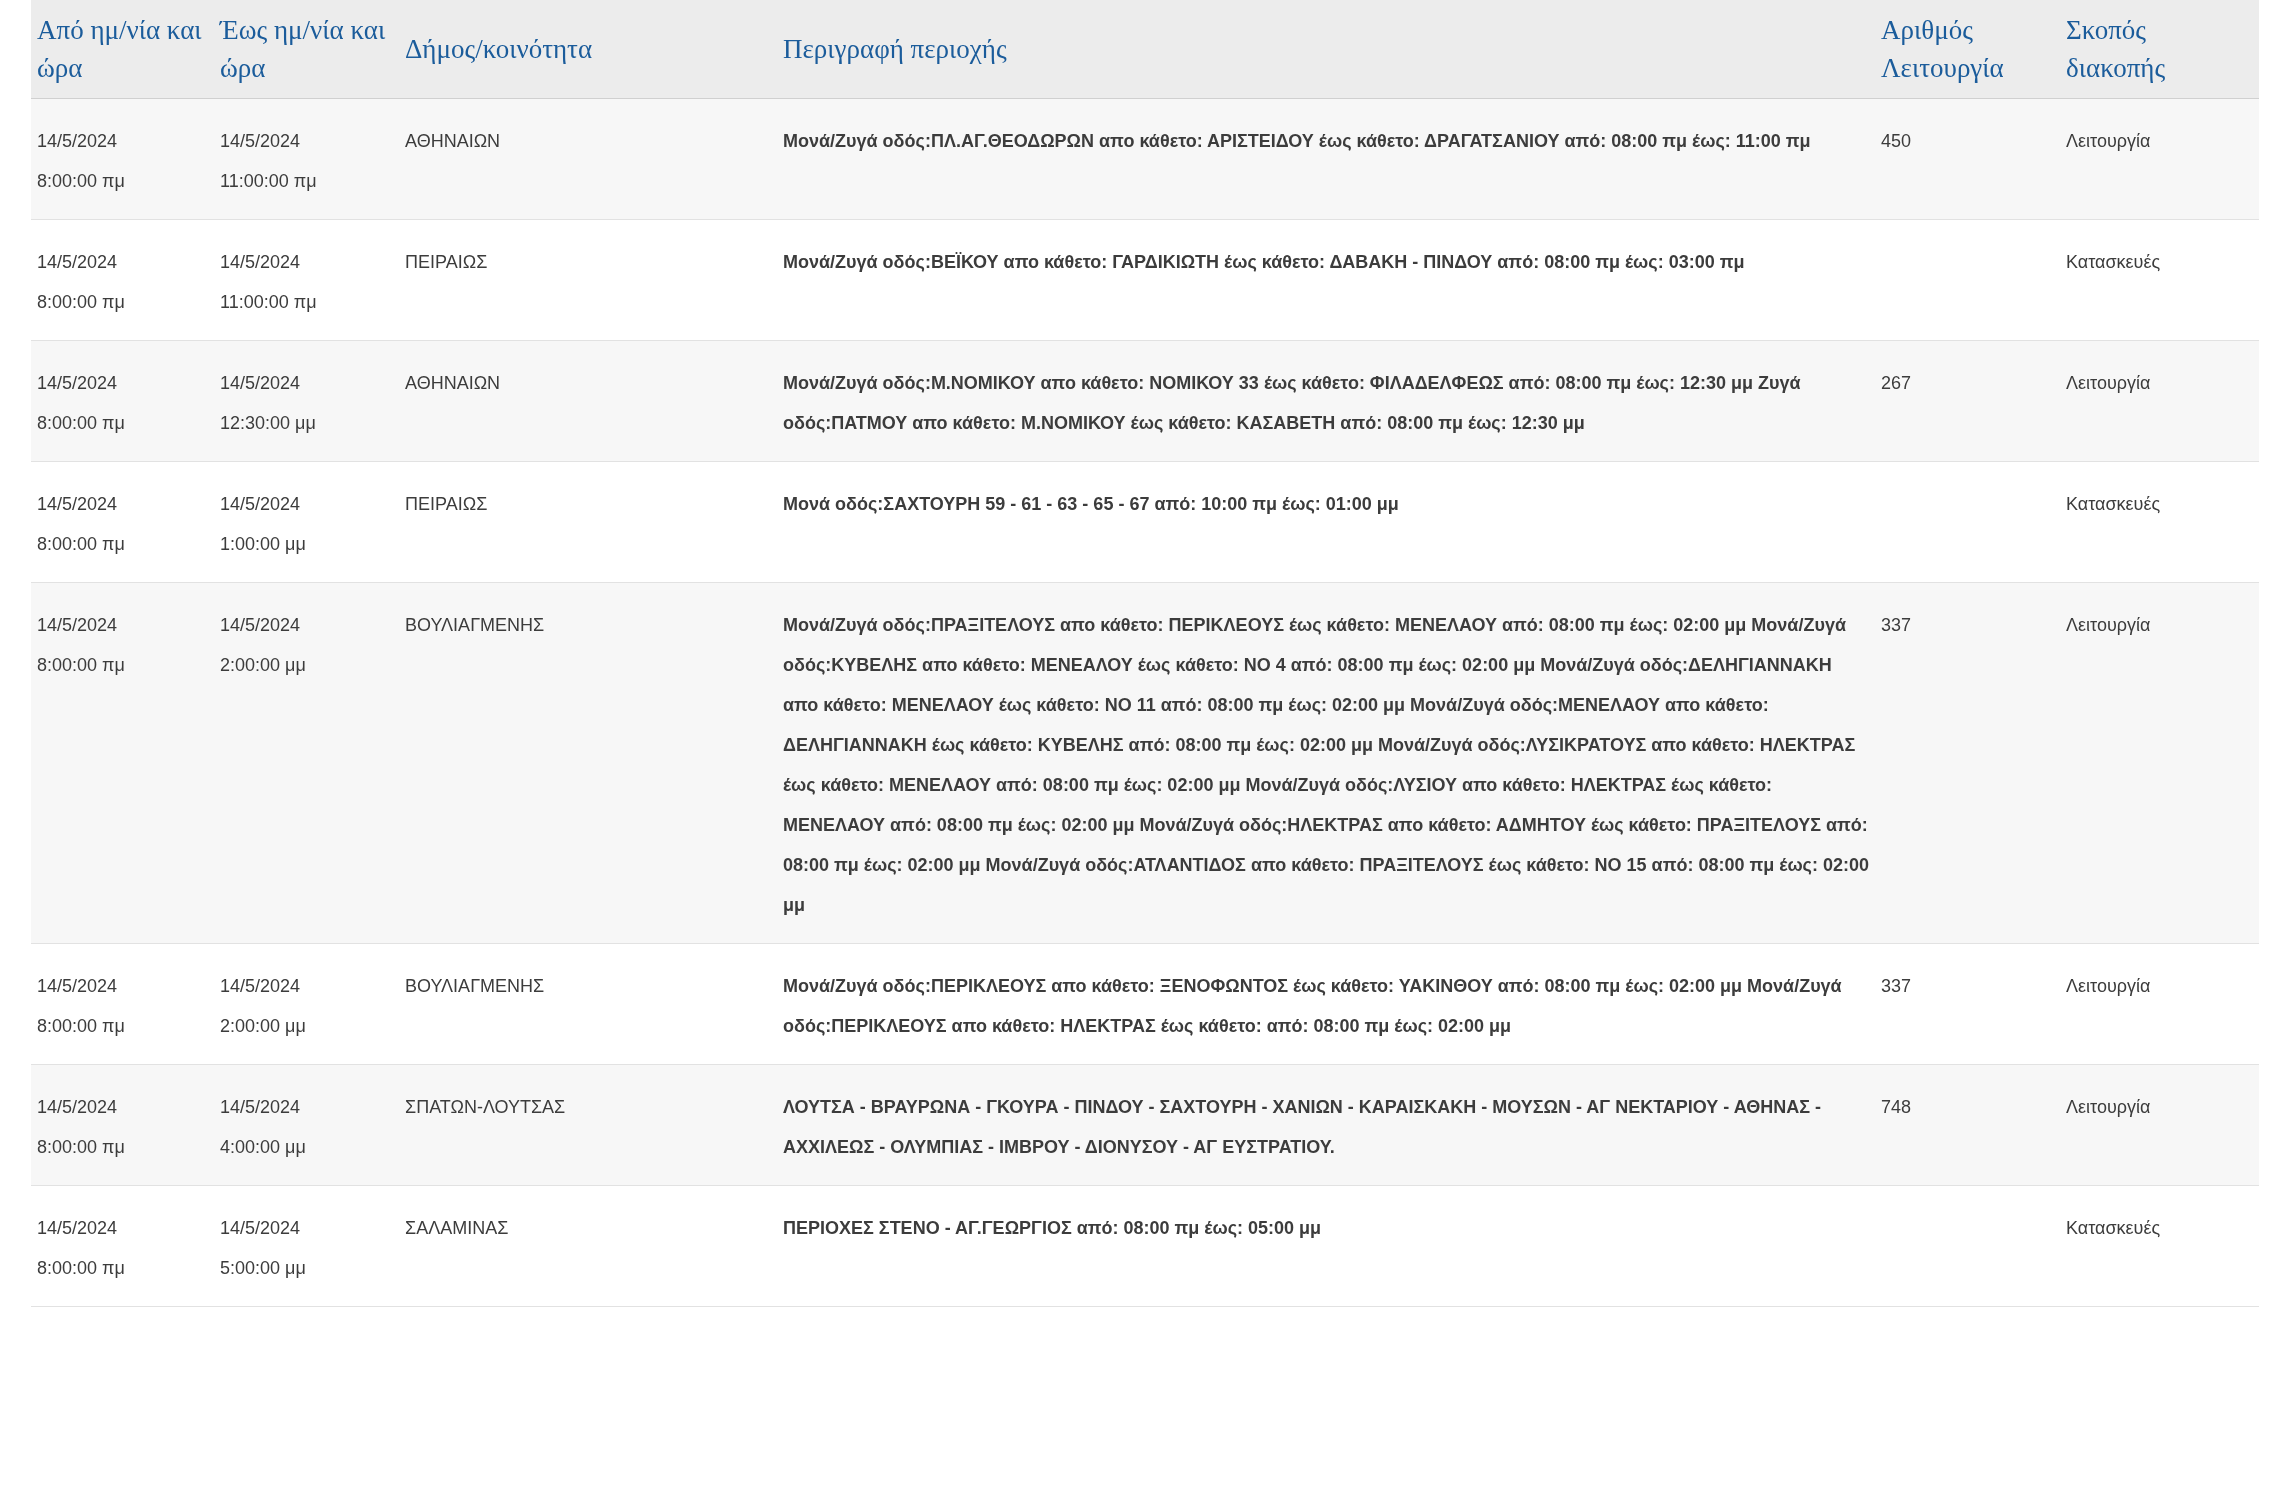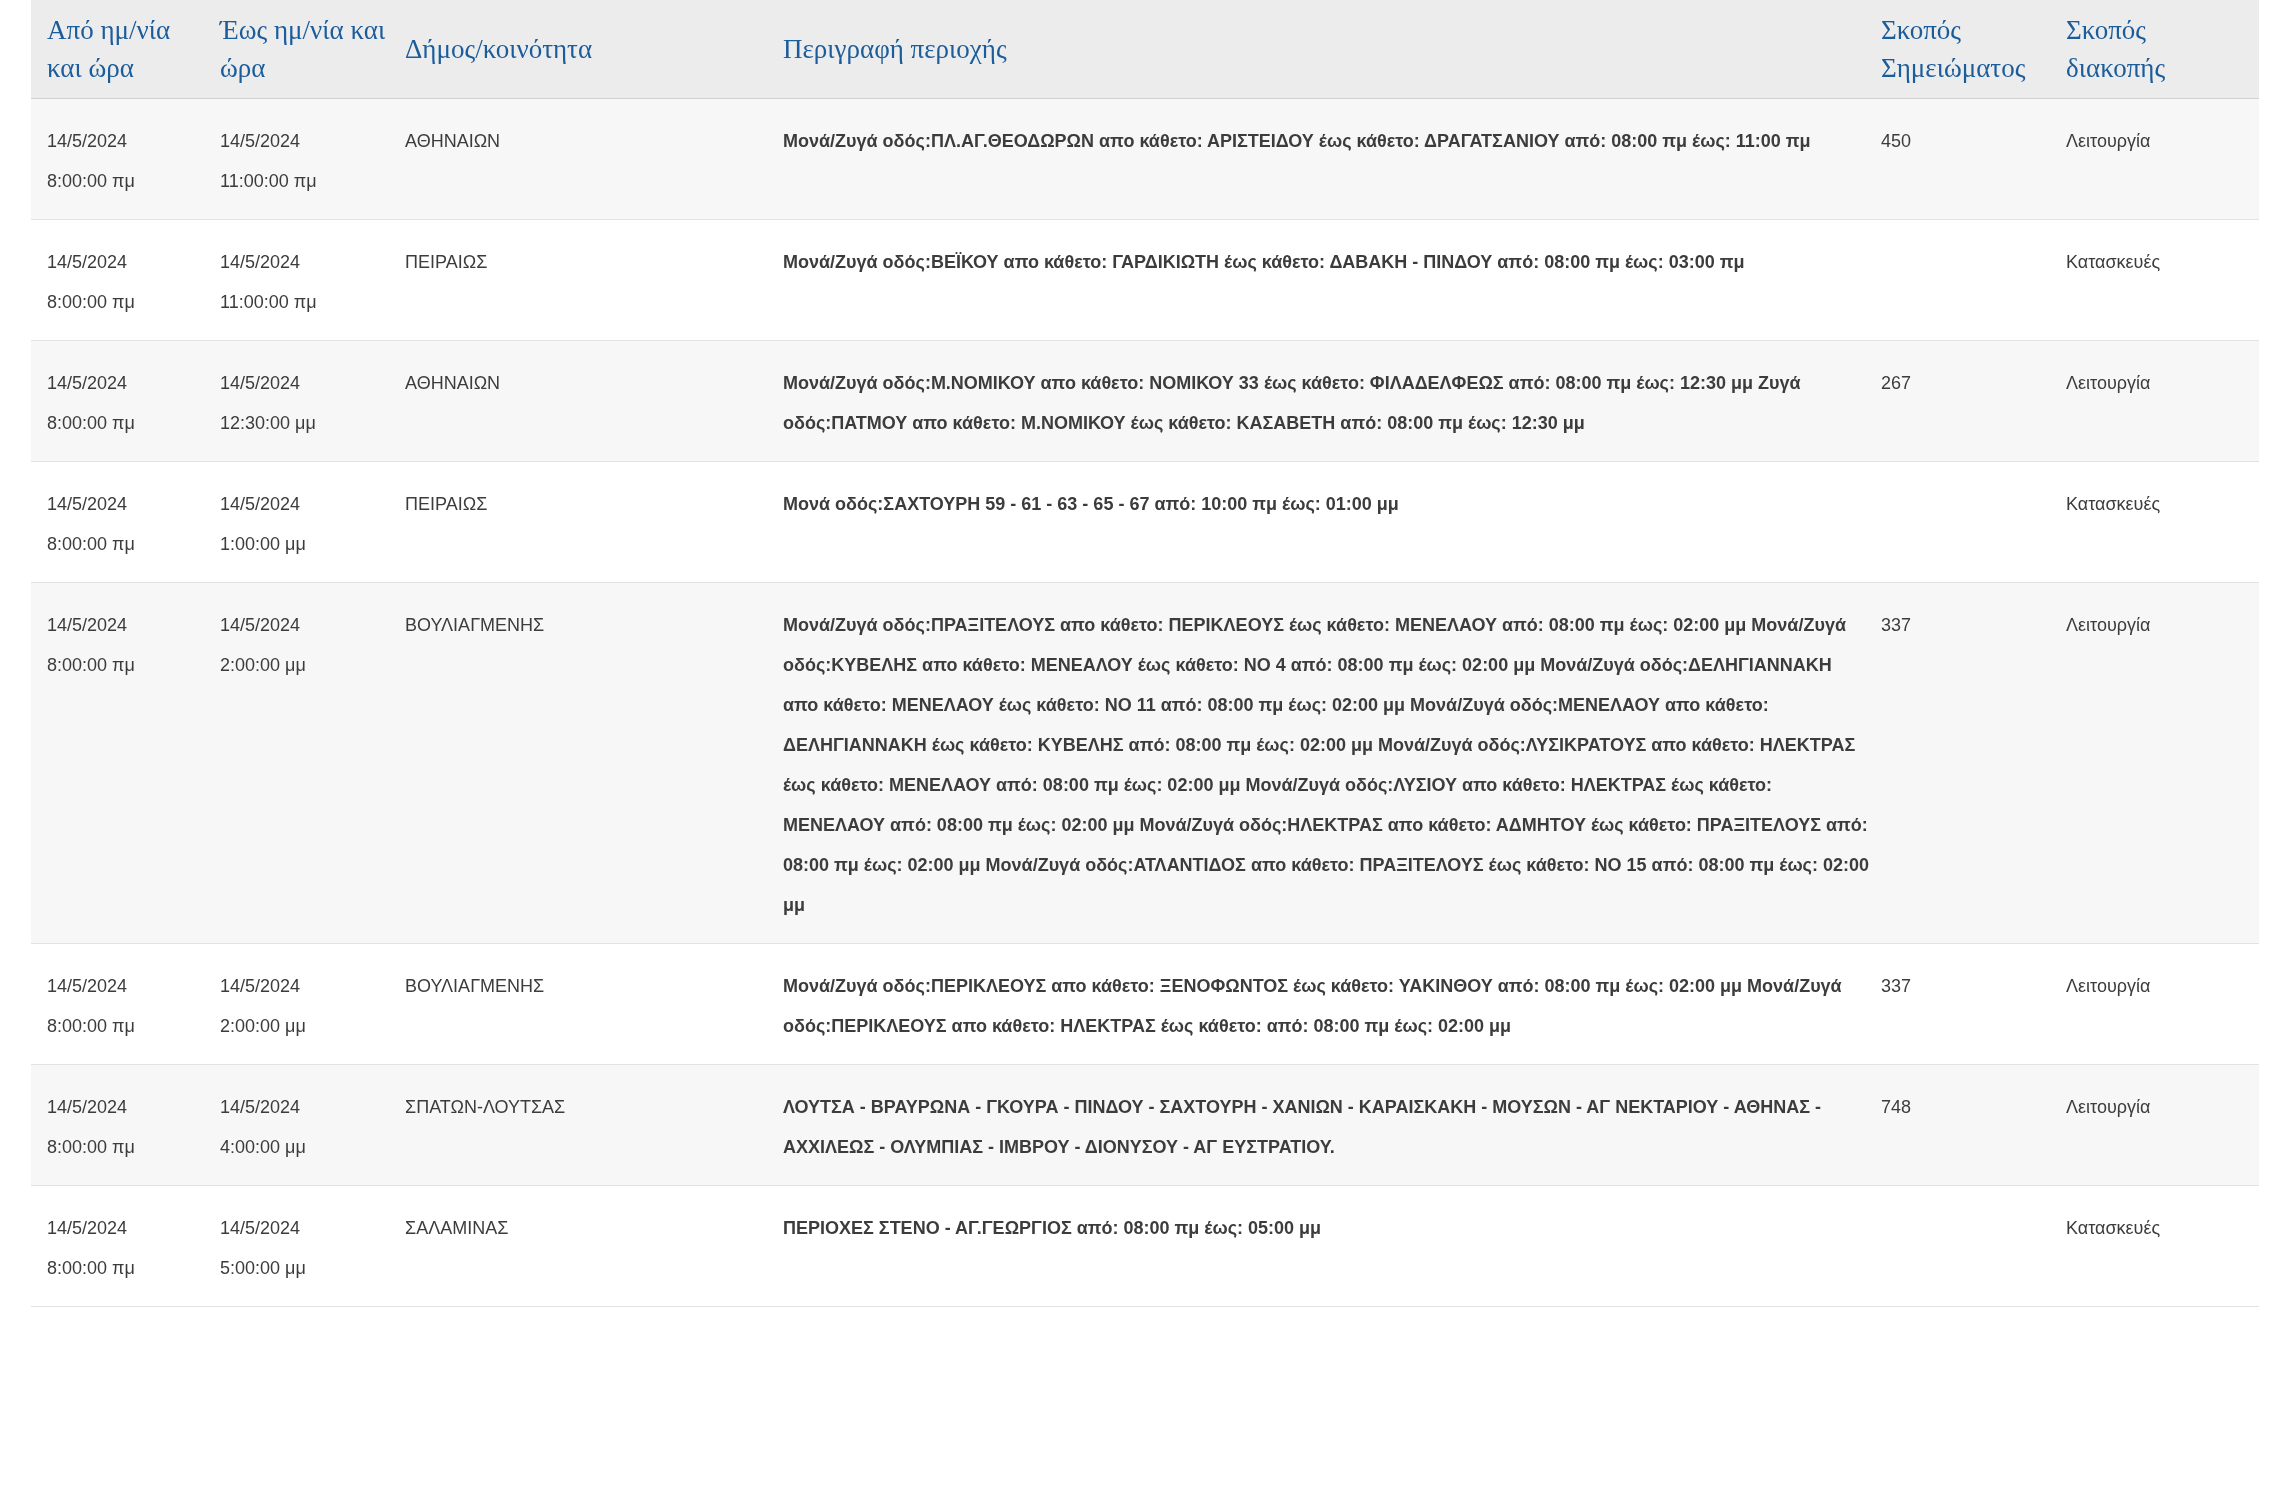--- a/index.html
+++ b/index.html
@@ -29,21 +29,21 @@
     font-family: "Liberation Serif", serif;
     font-weight: normal;
     font-size: 27px;
     line-height: 38px;
     text-align: left;
     vertical-align: middle;
     padding: 11px 10px 11px 0;
     border-bottom: 1px solid #d0d0d0;
     cursor: pointer;
   }
-  th.col-from, td.col-from { padding-left: 16px; }
+  th.col-from, td.col-from { padding-left: 6px; }
   
   tbody td {
     color: #3c3c3c;
     font-size: 18px;
     line-height: 40px;
     vertical-align: top;
     text-align: left;
     padding: 22px 12px 18px 0;
     border-bottom: 1px solid #e2e2e2;
   }
@@ -63,21 +63,21 @@
       <col style="width:1098px">
       <col style="width:185px">
       <col style="width:193px">
     </colgroup>
     <thead>
       <tr>
         <th class="col-from">Από ημ/νία και ώρα</th>
         <th>Έως ημ/νία και ώρα</th>
         <th>Δήμος/κοινότητα</th>
         <th>Περιγραφή περιοχής</th>
-        <th>Σκοπός Σημειώματος</th>
+        <th>Αριθμός Λειτουργία</th>
         <th>Σκοπός διακοπής</th>
       </tr>
     </thead>
     <tbody>
 
       <tr class="striped">
         <td class="col-from">
           <div>14/5/2024</div>
           <div>8:00:00 πμ</div>
         </td>

